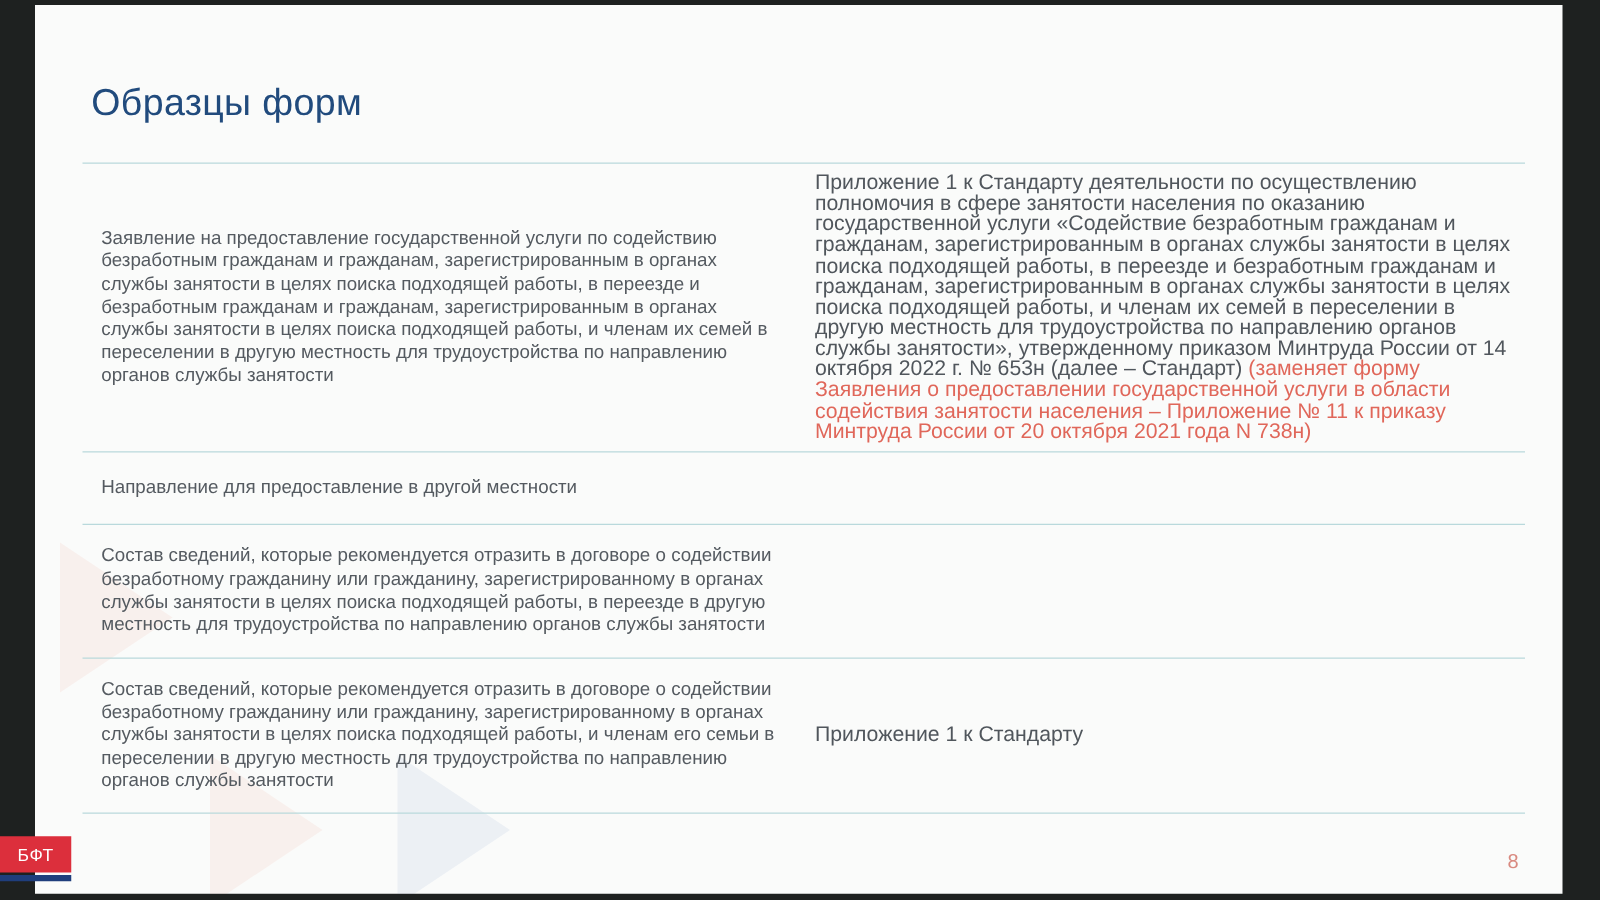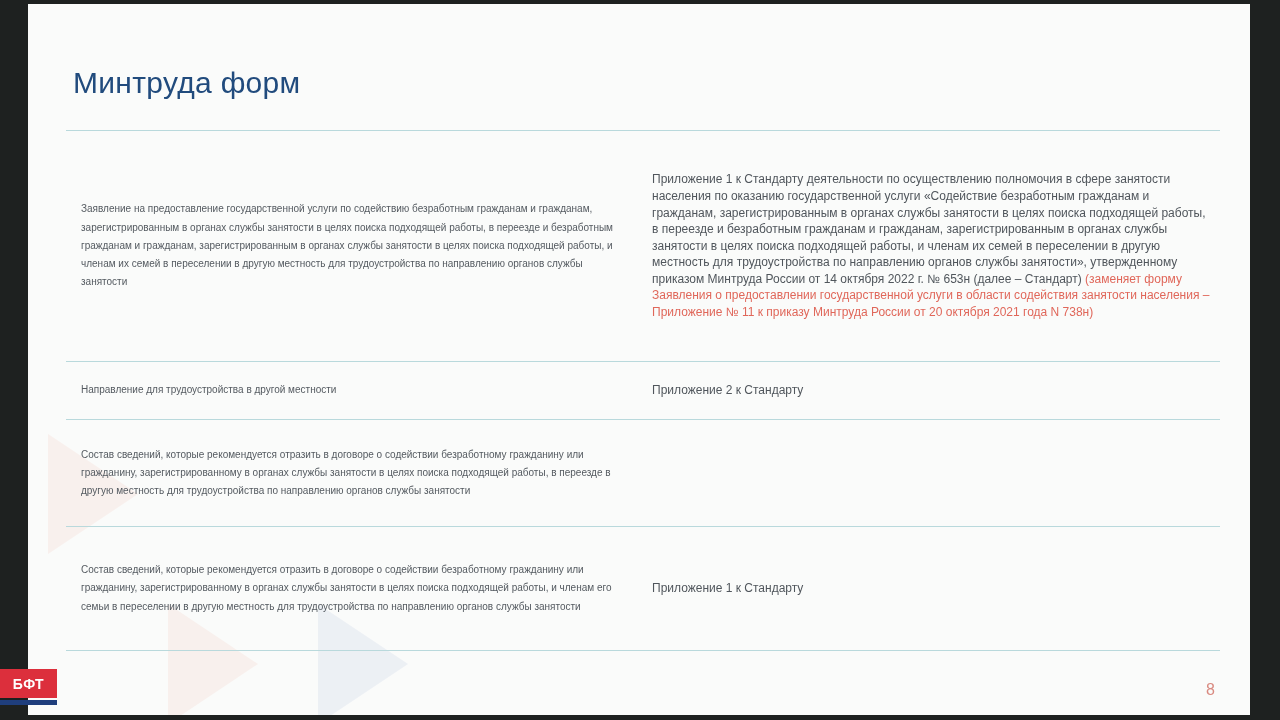--- a/index.html
+++ b/index.html
@@ -22,66 +22,65 @@
     position:absolute; left:45px; top:62px; margin:0;
     font-size:30px; font-weight:normal; color:#214b7d; letter-spacing:0.3px;
   }
   .table {
     position:absolute; left:38px; top:126px; width:1154px;
     border-top:1.5px solid #b9d9dc;
   }
   .row { display:flex; border-bottom:1.5px solid #b9d9dc; align-items:center; }
   .cell-left {
     width:572px; box-sizing:border-box; padding:0 10px 0 15px;
-    font-size:10px; line-height:18.3px; color:#545a60;
+    font-size:15px; line-height:18.3px; color:#545a60;
   }
   .cell-right {
     flex:1; box-sizing:border-box; padding:0 8px 0 14px;
-    font-size:12px; line-height:16.6px; color:#50565c;
+    font-size:17px; line-height:16.6px; color:#50565c;
   }
   .red-note { color:#e0675a; }
   .row1 { height:230px; }
   .row1 .cell-left { align-self:center; }
   .row2 { height:57px; }
   .row3 { height:106px; }
   .row4 { height:123px; }
   .page-num {
     position:absolute; left:1178px; top:677px; font-size:16px; color:#d98a80;
   }
   .logo {
     position:absolute; left:0; top:669px; width:57px; height:38px;
   }
   .logo-red {
-    background:#dc2f3c; height:29px; color:#fff; font-weight:bold;
+    background:#dc2f3c; height:29px; color:#fff; font-weight:normal;
     font-size:14px; display:flex; align-items:center; justify-content:center;
     letter-spacing:0.5px;
   }
   .logo-blue { background:#1f3e7c; height:5px; margin-top:2px; }
 </style>
 </head>
 <body>
 
 <div class="slide">
   <div class="bg-tri" style="left:20px;top:430px;border-left:90px solid #e06040;"></div>
   <div class="bg-tri" style="left:140px;top:600px;border-left:90px solid #e06040;"></div>
   <div class="bg-tri" style="left:290px;top:600px;border-left:90px solid #3a6ab0;"></div>
 
-  <h1 class="title">Минтруда форм</h1>
+  <h1 class="title">Образцы форм</h1>
 
   <div class="table">
     <div class="row row1">
       <div class="cell-left">Заявление на предоставление государственной услуги по содействию безработным гражданам и гражданам, зарегистрированным в органах службы занятости в целях поиска подходящей работы, в переезде и безработным гражданам и гражданам, зарегистрированным в органах службы занятости в целях поиска подходящей работы, и членам их семей в переселении в другую местность для трудоустройства по направлению органов службы занятости</div>
       <div class="cell-right">
         <span>Приложение 1 к Стандарту деятельности по осуществлению полномочия в сфере занятости населения по оказанию государственной услуги «Содействие безработным гражданам и гражданам, зарегистрированным в органах службы занятости в целях поиска подходящей работы, в переезде и безработным гражданам и гражданам, зарегистрированным в органах службы занятости в целях поиска подходящей работы, и членам их семей в переселении в другую местность для трудоустройства по направлению органов службы занятости», утвержденному приказом Минтруда России от 14 октября 2022 г. № 653н (далее – Стандарт)</span>
         <span class="red-note">(заменяет форму Заявления о предоставлении государственной услуги в области содействия занятости населения – Приложение № 11 к приказу Минтруда России от 20 октября 2021 года N 738н)</span>
       </div>
     </div>
     <div class="row row2">
-      <div class="cell-left">Направление для трудоустройства в другой местности</div>
-      <div class="cell-right">Приложение 2 к Стандарту</div>
+      <div class="cell-left">Направление для предоставление в другой местности</div>
     </div>
     <div class="row row3">
       <div class="cell-left">Состав сведений, которые рекомендуется отразить в договоре о содействии безработному гражданину или гражданину, зарегистрированному в органах службы занятости в целях поиска подходящей работы, в переезде в другую местность для трудоустройства по направлению органов службы занятости</div>
     </div>
     <div class="row row4">
       <div class="cell-left">Состав сведений, которые рекомендуется отразить в договоре о содействии безработному гражданину или гражданину, зарегистрированному в органах службы занятости в целях поиска подходящей работы, и членам его семьи в переселении в другую местность для трудоустройства по направлению органов службы занятости</div>
       <div class="cell-right">Приложение 1 к Стандарту</div>
     </div>
   </div>
 

